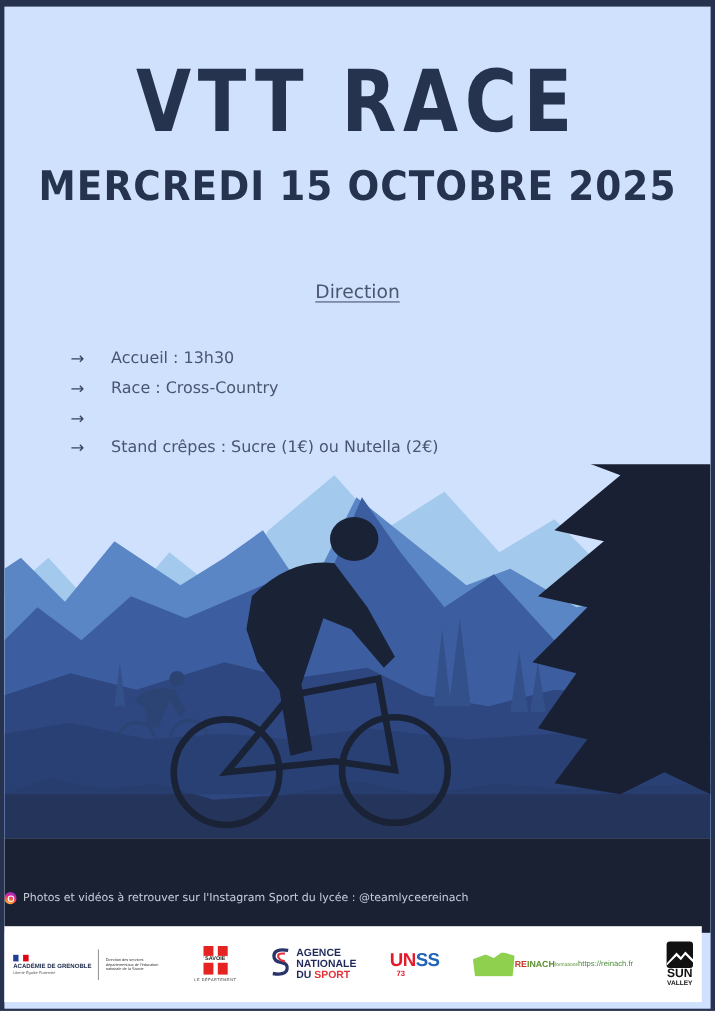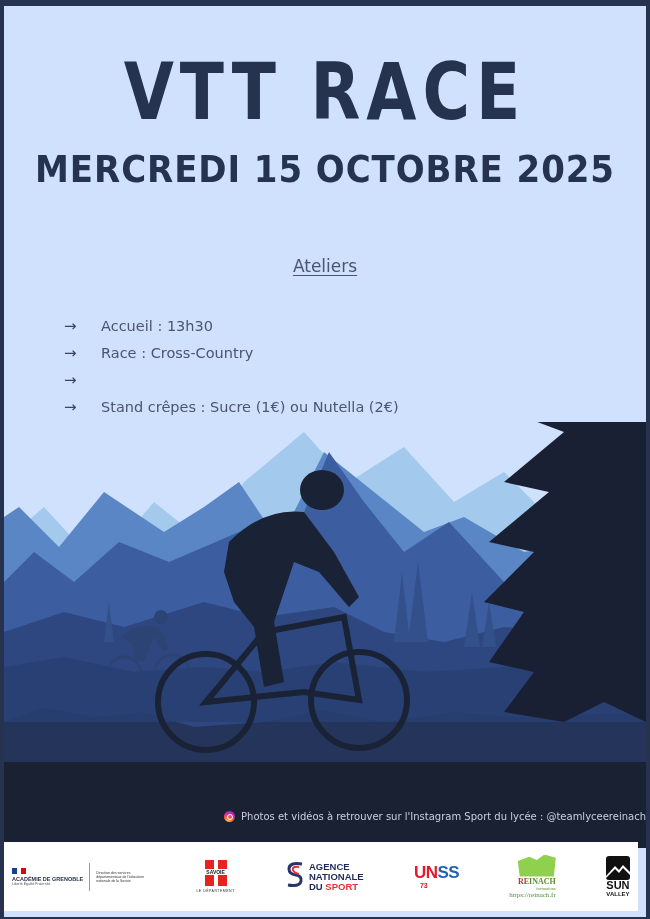--- a/index.html
+++ b/index.html
@@ -8,21 +8,21 @@
   .title { position:absolute; left:0; width:642px; text-align:center; color:#26334f; font-family:"DejaVu Sans", sans-serif; font-weight:bold; }
   .t1 { top:44px; font-size:72px; letter-spacing:6px; transform:scaleY(1.08); font-stretch:condensed; }
   .t2 { top:142px; font-size:37px; letter-spacing:1px; transform:scaleX(0.92); }
   .prog-title { position:absolute; top:250px; left:0; width:642px; text-align:center; font-family:"DejaVu Sans", sans-serif; font-size:17px; color:#4a5570; text-decoration:underline; text-underline-offset:3px; }
   .prog-list { position:absolute; top:306px; left:60px; list-style:none; margin:0; padding:0; font-family:"DejaVu Sans", sans-serif; font-size:14.5px; color:#4a5570; }
   .prog-list li { height:27px; display:flex; align-items:center; }
   .prog-list .arrow { width:37px; font-size:15px; color:#3b4560; }
   .scene { position:absolute; left:0; top:420px; width:642px; height:340px; }
   .band { position:absolute; left:0; top:756px; width:642px; height:86px; background:#1a2133; }
   .school { position:absolute; top:766px; left:0; width:642px; text-align:center; color:#f4f6fb; font-family:"DejaVu Sans", sans-serif; font-size:19px; letter-spacing:0.5px; }
-  .insta { position:absolute; top:805px; left:0; width:642px; display:flex; justify-content:flex-end; align-items:center; gap:6px; color:#c9cfdd; font-family:"DejaVu Sans", sans-serif; font-size:10px; }
+  .insta { position:absolute; top:805px; left:0; width:642px; display:flex; justify-content:flex-start; align-items:center; gap:6px; color:#c9cfdd; font-family:"DejaVu Sans", sans-serif; font-size:10px; }
   .insta-icon { width:11px; height:11px; border-radius:50%; background:radial-gradient(circle at 30% 110%, #fdd35b 0%, #f76b2f 40%, #d6249f 65%, #6f3bd3 100%); display:inline-block; position:relative; }
   .insta-icon::after { content:""; position:absolute; left:3px; top:3px; width:4px; height:4px; border:1px solid #fff; border-radius:50%; }
   .logos { position:absolute; left:4px; top:842px; width:634px; height:69px; background:#ffffff; display:flex; align-items:center; justify-content:space-between; padding:0 8px; box-sizing:border-box; }
   .logo { display:flex; align-items:center; }
   .acad { gap:6px; }
   .acad .flag { display:flex; width:14px; height:6px; margin-bottom:2px; }
   .acad .flag span { flex:1; }
   .acad-name { font-size:5.5px; font-weight:bold; color:#1d2a4a; line-height:6px; }
   .acad-sub { font-size:3.5px; color:#555; line-height:4px; }
   .acad .sep { width:1px; height:28px; background:#999; }
@@ -37,39 +37,39 @@
   .savoie-label { position:absolute; left:0; top:9px; width:22px; text-align:center; font-size:5px; font-weight:bold; color:#222; background:#fff; }
   .savoie-dep { font-size:3.5px; color:#333; margin-top:3px; letter-spacing:0.5px; }
   .ans { gap:4px; }
   .ans-s { font-size:32px; font-weight:bold; color:#2a3468; line-height:30px; }
   .ans-text { font-size:9.5px; font-weight:bold; color:#1f2a5a; line-height:10px; }
   .ans-text .red { color:#e3323a; }
   .unss { flex-direction:column; align-items:flex-start; }
   .unss-name { font-size:17px; font-weight:bold; color:#e3192c; letter-spacing:-0.5px; line-height:18px; }
   .unss-name .o { color:#1f63b8; }
   .unss-num { font-size:7px; font-weight:bold; color:#e3192c; margin-left:6px; }
-  .reinach { flex-direction:column; align-items:flex-end;font-family:Liberation Serif, serif; }
+  .reinach { flex-direction:row; align-items:center; }
   .reinach-bld { width:38px; height:22px; background:#8fd14f; clip-path:polygon(0 30%,30% 10%,50% 25%,70% 0,100% 15%,95% 100%,5% 100%); }
   .reinach-name { font-size:8px; font-weight:bold; color:#5a8f2e; line-height:9px; }
   .reinach-name .r { color:#c0392b; }
   .reinach-sub { font-size:4.5px; color:#5a8f2e; line-height:5px; }
   .reinach-url { font-size:7px; color:#4c8d3a; }
   .sun { flex-direction:column; align-items:center; }
   .sun-box { width:24px; height:24px; background:#111; border-radius:3px; position:relative; overflow:hidden; }
   .sun-name { font-size:11px; font-weight:bold; color:#111; line-height:11px; }
   .sun-valley { font-size:6px; font-weight:bold; color:#111; line-height:7px; }
 </style>
 </head>
 <body>
 
 <div class="poster">
   <div class="title t1">VTT RACE</div>
   <div class="title t2">MERCREDI 15 OCTOBRE 2025</div>
 
-  <div class="prog-title">Ateliers</div>
+  <div class="prog-title">Direction</div>
   <ul class="prog-list">
     <li>
         <span class="arrow">→</span>
         <span>Accueil : 13h30</span>
       </li>
     <li>
         <span class="arrow">→</span>
         <span>Race : Cross-Country</span>
       </li>
     <li>

